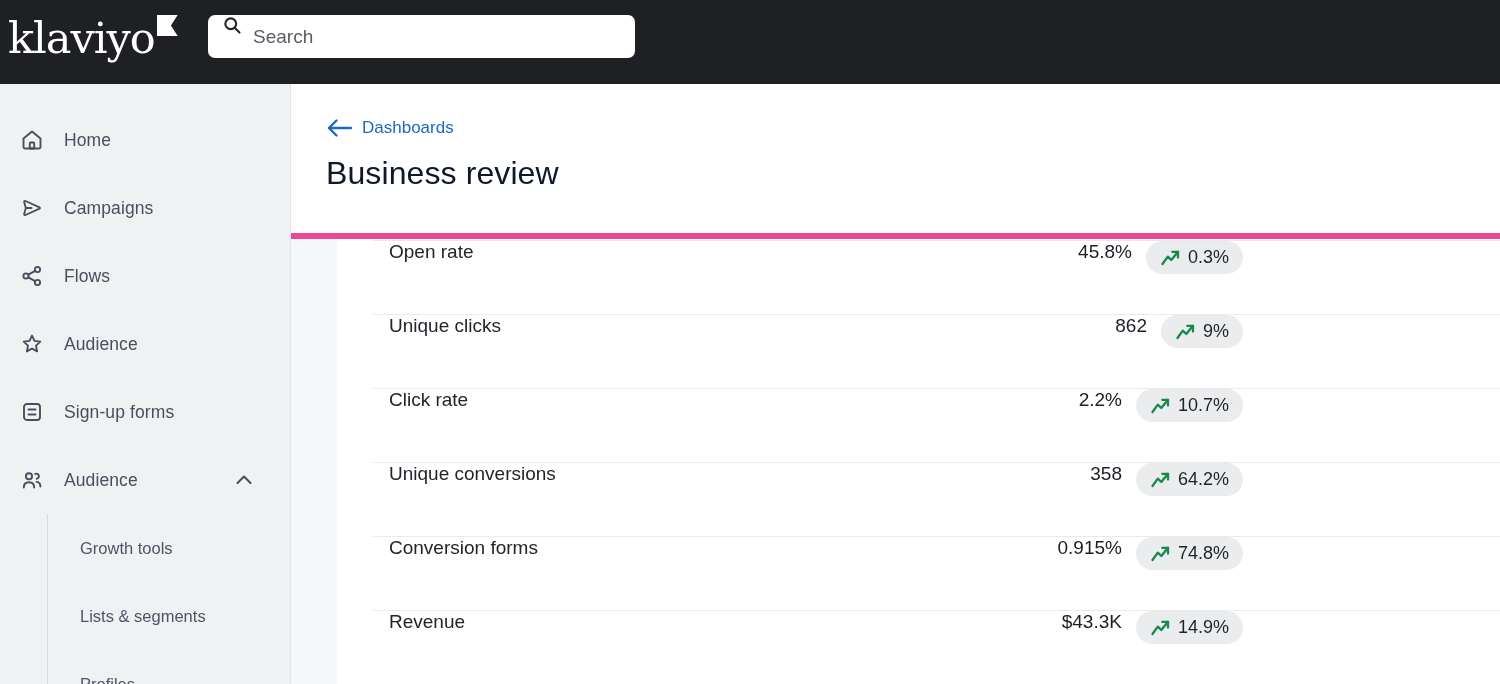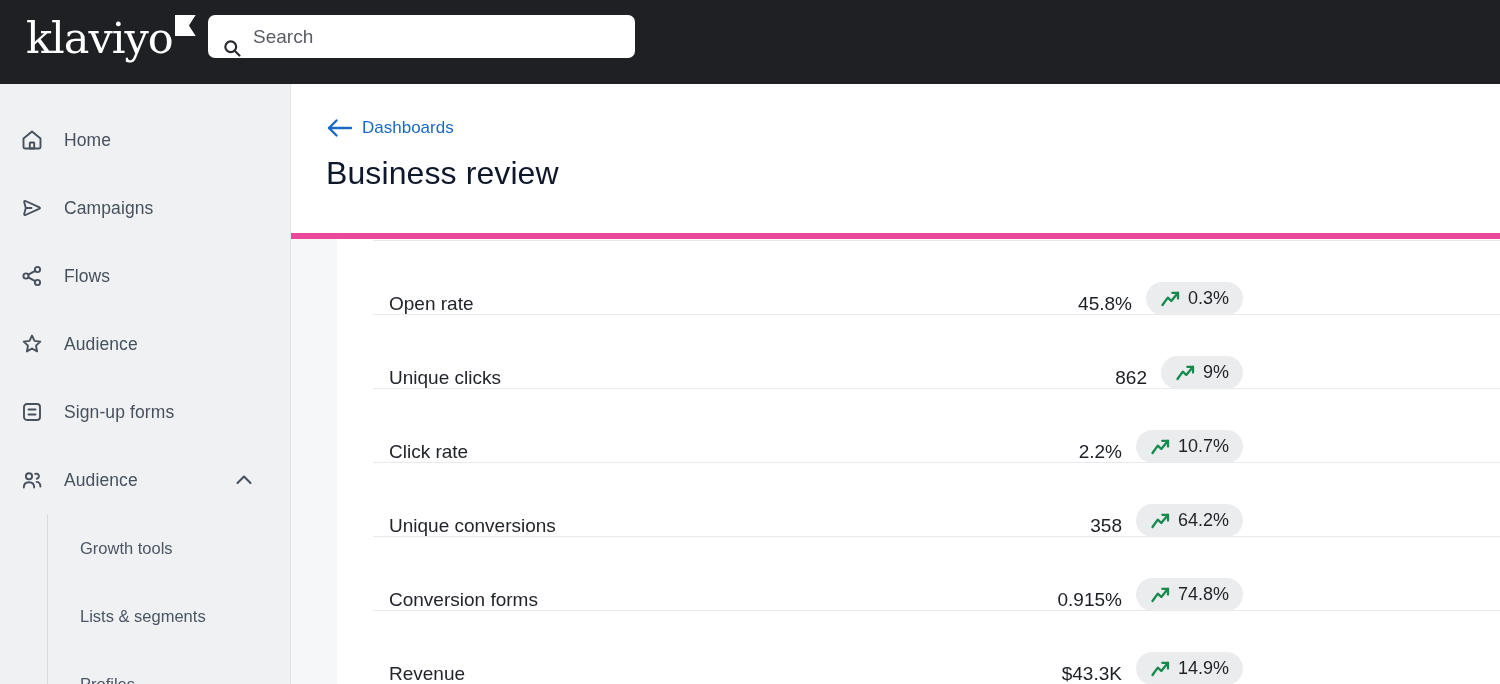--- a/index.html
+++ b/index.html
@@ -1,25 +1,25 @@
 <!DOCTYPE html>
 <html><head>
 <meta charset="utf-8">
 <style>
   * { margin:0; padding:0; box-sizing:border-box; }
   html,body { width:1500px; height:684px; overflow:hidden; font-family:"Liberation Sans", sans-serif; background:#fff; }
 
   
   .topbar { position:relative; height:84px; background:#1e2024; }
-  .logo { position:absolute; left:26px; top:10px; display:flex; align-items:flex-start; cursor:pointer; }
+  .logo { position:absolute; left:8px; top:10px; display:flex; align-items:flex-start; cursor:pointer; }
   .logo-text { font-family:"DejaVu Serif", serif; font-size:43px; line-height:56px; color:#ffffff; letter-spacing:-1px; }
   .logo-flag { width:21px; height:21px; background:#ffffff; margin-left:2px; margin-top:5px;
                clip-path:polygon(0 0,100% 0,68% 50%,100% 100%,0 100%); }
   .searchbox { position:absolute; left:208px; top:15px; width:427px; height:43px; background:#ffffff;
-               border-radius:7px; display:flex; align-items:flex-end; }
+               border-radius:7px; display:flex; align-items:flex-start; }
   .searchbox svg { position:absolute; left:14px; }
   .searchbox input { width:100%; height:100%; border:none; outline:none; background:transparent;
                      border-radius:7px; padding-left:45px; font-size:19px; color:#26282c;
                      font-family:"Liberation Sans", sans-serif; }
   .searchbox input::placeholder { color:#595d63; opacity:1; }
 
   
   .shell { display:flex; height:600px; }
 
   
@@ -35,21 +35,21 @@
   .main { flex:1; display:flex; flex-direction:column; min-width:0; }
   .page-header { height:155px; background:#ffffff; border-bottom:6px solid #ec4899; padding-left:35px; }
   .back-link { display:inline-flex; align-items:center; gap:9px; margin-top:34px; cursor:pointer;
                color:#1b68c6; font-size:17px; font-weight:500; }
   .page-title { margin-top:13px; font-size:32px; font-weight:500; color:#0f172a; letter-spacing:.1px; }
 
   .content { flex:1; background:#f6f7f9; display:flex; min-height:0; }
   .card { margin-left:46px; flex:1; background:#ffffff; position:relative; }
   .top-divider { height:2px; border-bottom:1px solid #e6e8ea; margin-left:36px; }
 
-  .metric-row { height:74px; display:flex; align-items:flex-end; padding-right:257px; position:relative; }
+  .metric-row { height:74px; display:flex; align-items:flex-start; padding-right:257px; position:relative; }
   .metric-row::after { content:""; position:absolute; left:36px; right:0; bottom:0; border-bottom:1px solid #e8eaec; }
   .metric-label { margin-left:52px; font-size:19px; color:#22262b; }
   .metric-spacer { flex:1; }
   .metric-value { font-size:19px; color:#1b1f24; }
   .badge { margin-left:14px; display:inline-flex; align-items:center; gap:7px; background:#eaecee;
            border-radius:999px; padding:6px 14px; font-size:18px; color:#1f2328; }
   .badge svg { display:block; }
 </style>
 </head>
 <body>

